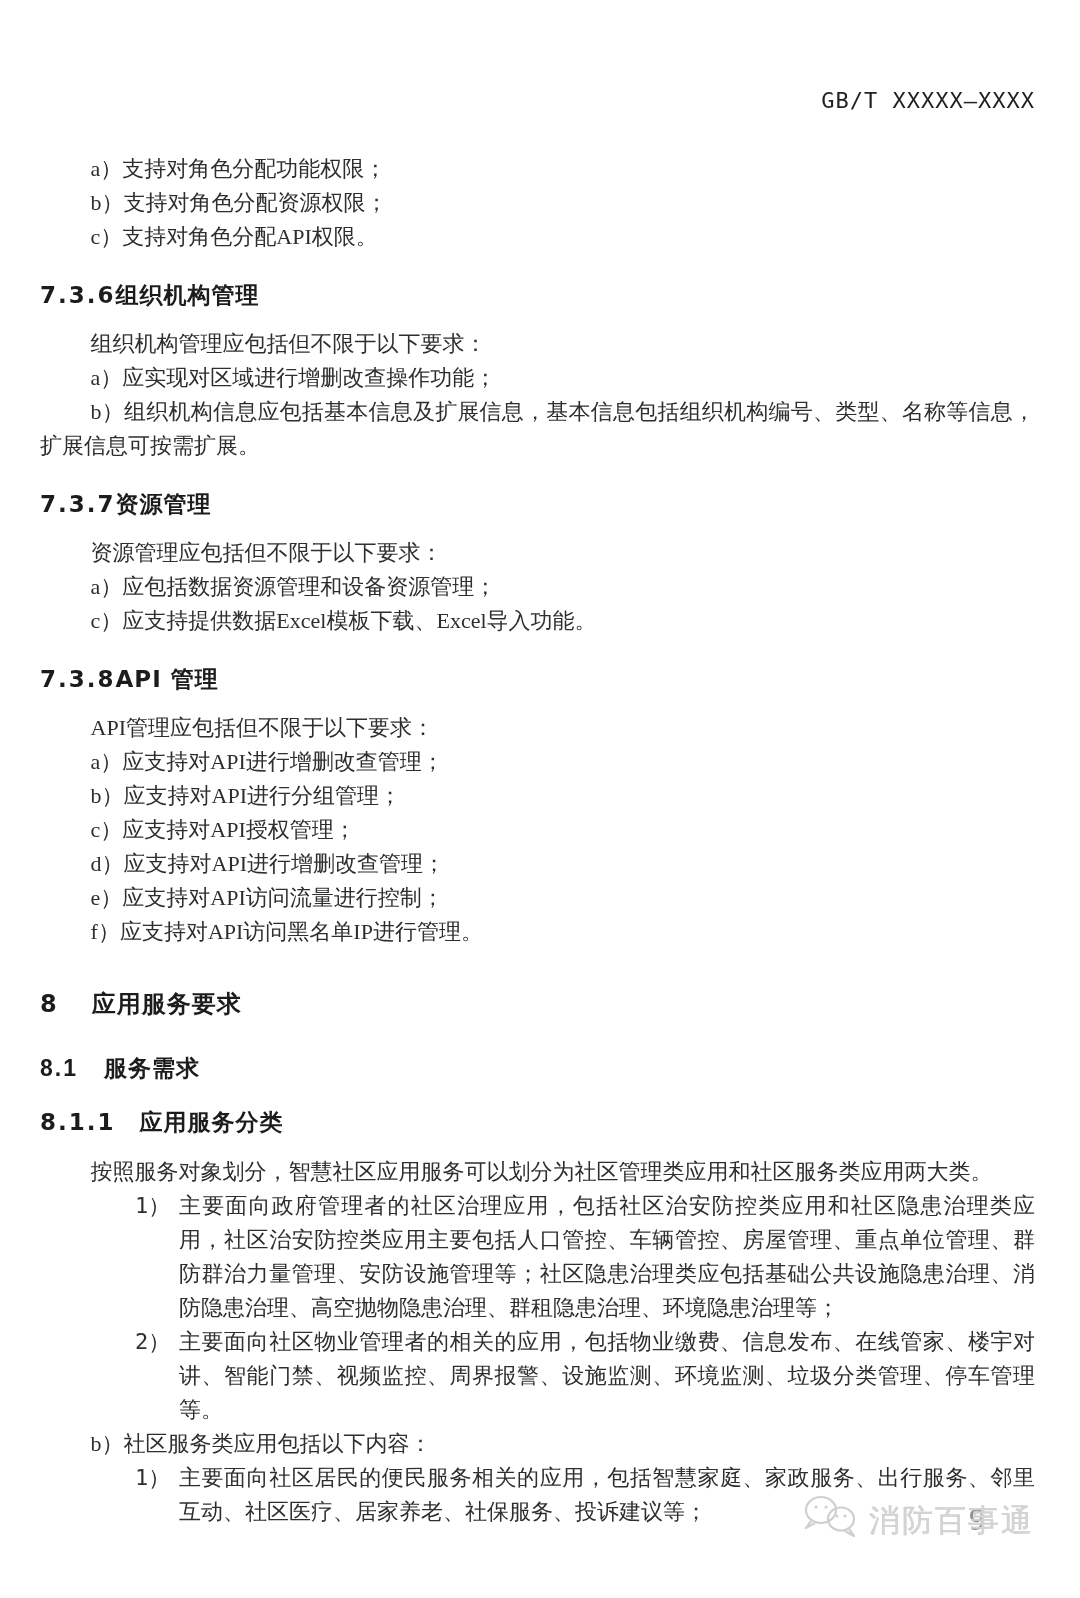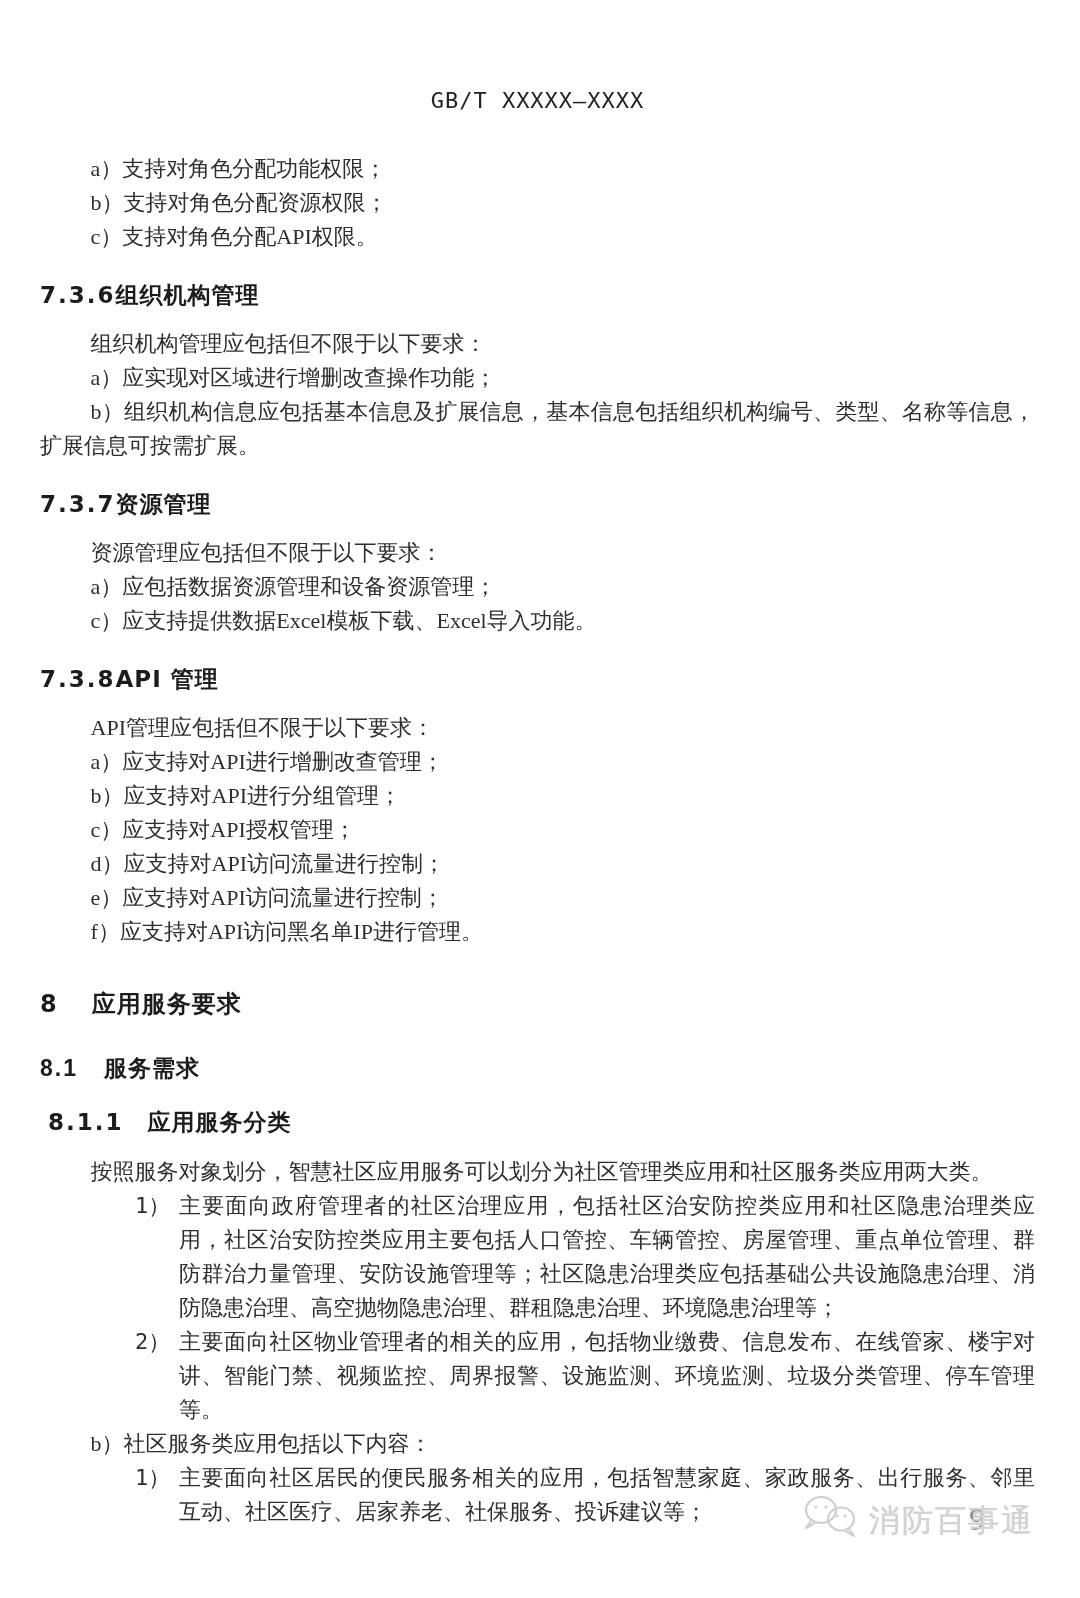--- a/index.html
+++ b/index.html
@@ -14,21 +14,21 @@
     font-size:22px;
     line-height:34px;
   }
   .content{
     position:absolute;
     left:40px;
     right:45px;
     top:84px;
   }
   .doc-header{
-    text-align:center;
+    text-align:right;
     font-family:"DejaVu Sans Mono","Liberation Mono",monospace;
     font-size:22px;
     letter-spacing:1px;
     color:#222;
     margin:0 0 34px 0;
   }
   p{margin:0;}
   .lead, .li{
     text-indent:2.3em;
     text-align:justify;
@@ -58,21 +58,21 @@
     font-size:23px;
     margin:30px 0 0 0;
     letter-spacing:1px;
   }
   .sec-h .num{margin-right:26px;letter-spacing:2px;}
   .subsec-h{
     font-family:"DejaVu Sans","Liberation Sans",sans-serif;
     font-weight:700;
     color:#1c1c1c;
     font-size:23px;
-    margin:20px 0 16px 8px;
+    margin:20px 0 16px 0;
     letter-spacing:1px;
   }
   .subsec-h .num{margin-right:24px;letter-spacing:2px;}
   .sub{
     display:flex;
     margin-left:95px;
   }
   .sub .sub-num{
     flex:0 0 44px;
     font-family:"DejaVu Sans Mono","Liberation Mono",monospace;
@@ -134,21 +134,21 @@
     <p class="clause-h"><span class="num">7.3.7</span><span>资源管理</span></p>
     <p class="lead">资源管理应包括但不限于以下要求：</p>
     <p class="li">a）应包括数据资源管理和设备资源管理；</p>
     <p class="li">c）应支持提供数据Excel模板下载、Excel导入功能。</p>
 
     <p class="clause-h"><span class="num">7.3.8</span><span>API 管理</span></p>
     <p class="lead">API管理应包括但不限于以下要求：</p>
     <p class="li">a）应支持对API进行增删改查管理；</p>
     <p class="li">b）应支持对API进行分组管理；</p>
     <p class="li">c）应支持对API授权管理；</p>
-    <p class="li">d）应支持对API访问流量进行控制；</p>
+    <p class="li">d）应支持对API进行增删改查管理；</p>
     <p class="li">e）应支持对API访问流量进行控制；</p>
     <p class="li">f）应支持对API访问黑名单IP进行管理。</p>
 
     <p class="chapter-h"><span class="num">8</span><span>应用服务要求</span></p>
 
     <p class="sec-h"><span class="num">8.1</span><span>服务需求</span></p>
 
     <p class="subsec-h"><span class="num">8.1.1</span><span>应用服务分类</span></p>
 
     <p class="lead">按照服务对象划分，智慧社区应用服务可以划分为社区管理类应用和社区服务类应用两大类。</p>

